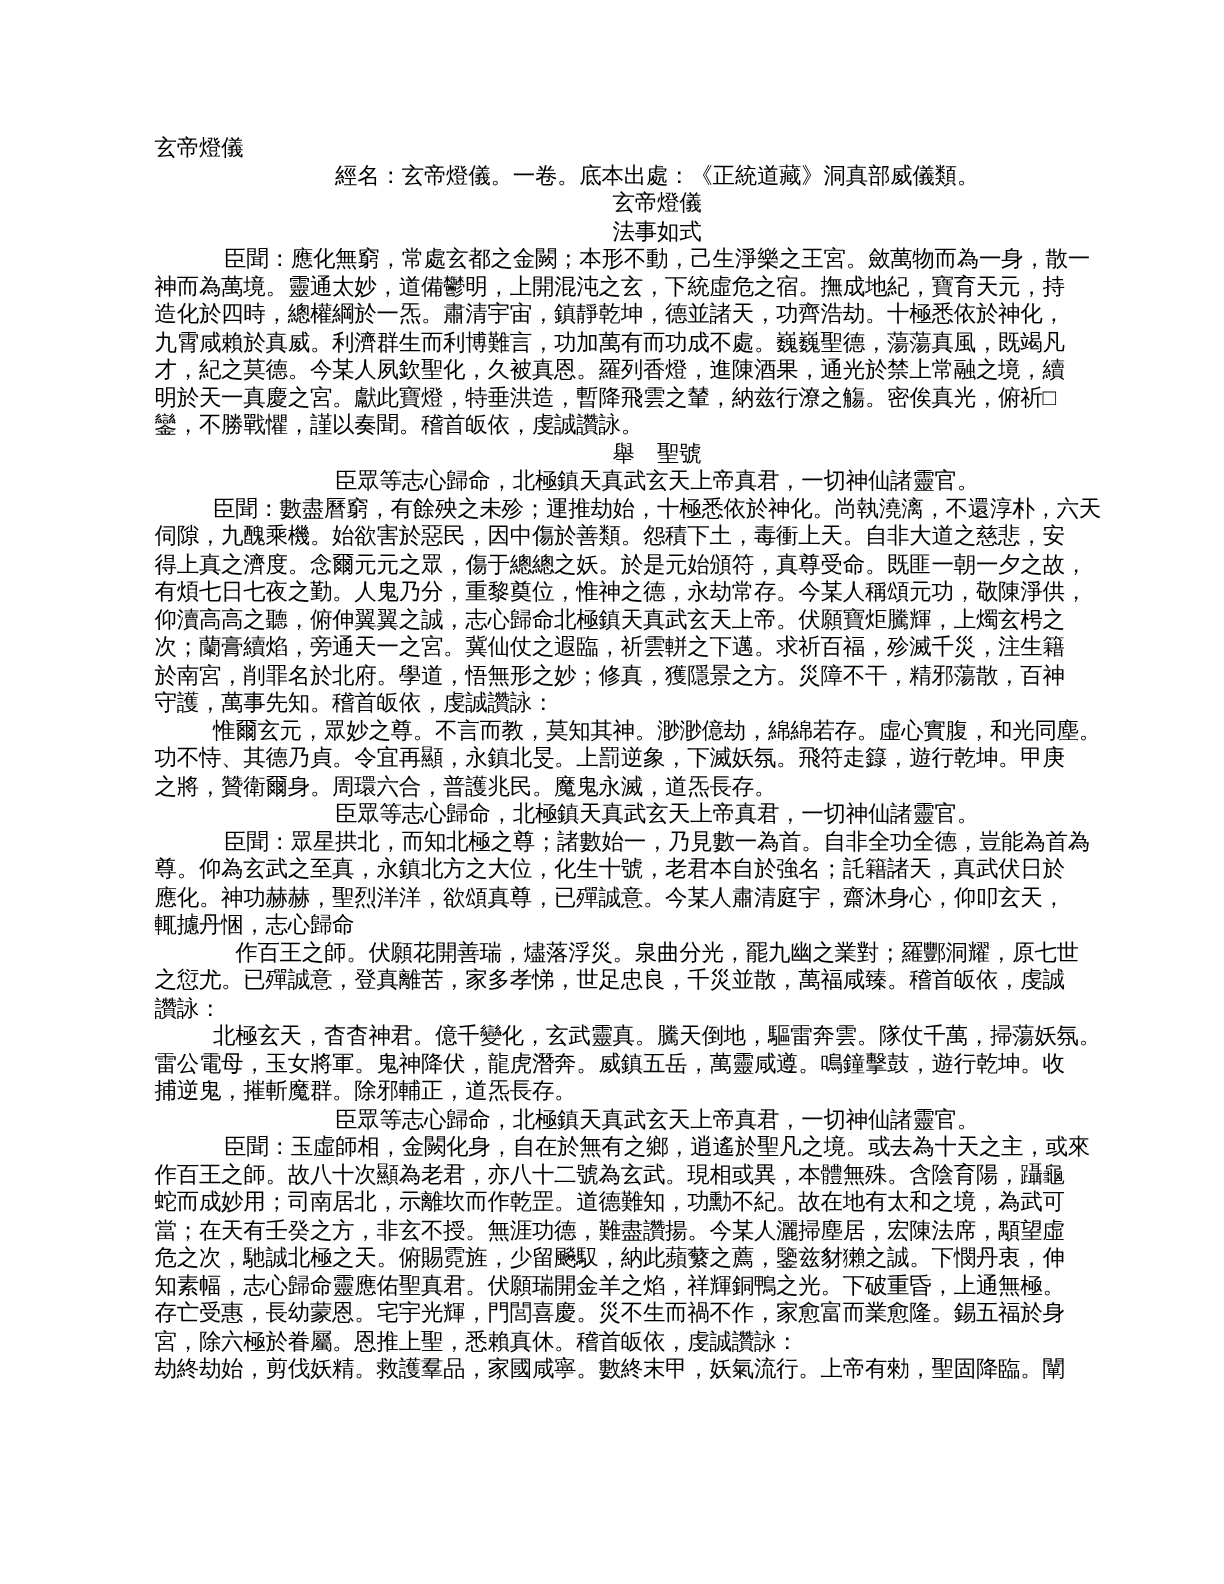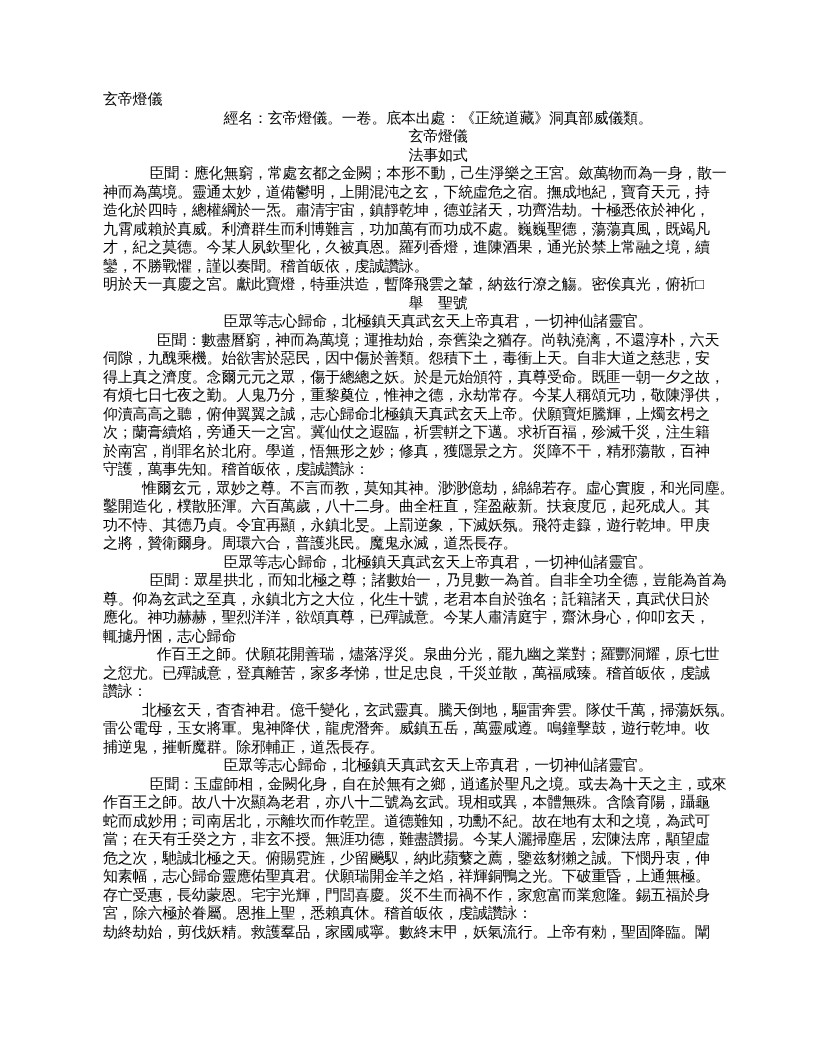--- a/index.html
+++ b/index.html
@@ -42,34 +42,33 @@
 
   <div class="line">玄帝燈儀</div>
       <div class="line indent">經名：玄帝燈儀。一卷。底本出處：《正統道藏》洞真部威儀類。</div>
       <div class="line indent">玄帝燈儀</div>
       <div class="line indent">法事如式</div>
       <div class="line indent">臣聞：應化無窮，常處玄都之金闕；本形不動，己生淨樂之王宮。斂萬物而為一身，散一</div>
       <div class="line">神而為萬境。靈通太妙，道備鬱明，上開混沌之玄，下統虛危之宿。撫成地紀，寶育天元，持</div>
       <div class="line">造化於四時，總權綱於一炁。肅清宇宙，鎮靜乾坤，德並諸天，功齊浩劫。十極悉依於神化，</div>
       <div class="line">九霄咸賴於真威。利濟群生而利博難言，功加萬有而功成不處。巍巍聖德，蕩蕩真風，既竭凡</div>
       <div class="line">才，紀之莫德。今某人夙欽聖化，久被真恩。羅列香燈，進陳酒果，通光於禁上常融之境，續</div>
+      <div class="line">明於天一真慶之宮。獻此寶燈，特垂洪造，暫降飛雲之輦，納兹行潦之觴。密俟真光，俯祈□</div>
       <div class="line">鑾，不勝戰懼，謹以奏聞。稽首皈依，虔誠讚詠。</div>
-      <div class="line">明於天一真慶之宮。獻此寶燈，特垂洪造，暫降飛雲之輦，納兹行潦之觴。密俟真光，俯祈□</div>
       <div class="line indent">舉　聖號</div>
       <div class="line indent">臣眾等志心歸命，北極鎮天真武玄天上帝真君，一切神仙諸靈官。</div>
-      <div class="line indent">臣聞：數盡曆窮，神而為萬境；運推劫始，奈舊染之猶存。尚執澆漓，不還淳朴，六天</div>
+      <div class="line indent">臣聞：數盡曆窮，有餘殃之未殄；運推劫始，十極悉依於神化。尚執澆漓，不還淳朴，六天</div>
       <div class="line">伺隙，九醜乘機。始欲害於惡民，因中傷於善類。怨積下土，毒衝上天。自非大道之慈悲，安</div>
       <div class="line">得上真之濟度。念爾元元之眾，傷于總總之妖。於是元始頒符，真尊受命。既匪一朝一夕之故，</div>
       <div class="line">有煩七日七夜之勤。人鬼乃分，重黎奠位，惟神之德，永劫常存。今某人稱頌元功，敬陳淨供，</div>
       <div class="line">仰瀆高高之聽，俯伸翼翼之誠，志心歸命北極鎮天真武玄天上帝。伏願寶炬騰輝，上燭玄枵之</div>
       <div class="line">次；蘭膏續焰，旁通天一之宮。冀仙仗之遐臨，祈雲軿之下邁。求祈百福，殄滅千災，注生籍</div>
       <div class="line">於南宮，削罪名於北府。學道，悟無形之妙；修真，獲隱景之方。災障不干，精邪蕩散，百神</div>
       <div class="line">守護，萬事先知。稽首皈依，虔誠讚詠：</div>
       <div class="line indent">惟爾玄元，眾妙之尊。不言而教，莫知其神。渺渺億劫，綿綿若存。虛心實腹，和光同塵。</div>
-      <div class="line">鑿開造化，樸散胚渾。六百萬歲，八十二身。曲全枉直，窪盈蔽新。扶衰度厄，起死成人。其</div>
       <div class="line">功不恃、其德乃貞。令宜再顯，永鎮北旻。上罰逆象，下滅妖氛。飛符走籙，遊行乾坤。甲庚</div>
       <div class="line">之將，贊衛爾身。周環六合，普護兆民。魔鬼永滅，道炁長存。</div>
       <div class="line indent">臣眾等志心歸命，北極鎮天真武玄天上帝真君，一切神仙諸靈官。</div>
       <div class="line indent">臣聞：眾星拱北，而知北極之尊；諸數始一，乃見數一為首。自非全功全德，豈能為首為</div>
       <div class="line">尊。仰為玄武之至真，永鎮北方之大位，化生十號，老君本自於強名；託籍諸天，真武伏日於</div>
       <div class="line">應化。神功赫赫，聖烈洋洋，欲頌真尊，已殫誠意。今某人肅清庭宇，齋沐身心，仰叩玄天，</div>
       <div class="line">輒攄丹悃，志心歸命</div>
       <div class="line indent">作百王之師。伏願花開善瑞，燼落浮災。泉曲分光，罷九幽之業對；羅酆洞耀，原七世</div>
       <div class="line">之愆尤。已殫誠意，登真離苦，家多孝悌，世足忠良，千災並散，萬福咸臻。稽首皈依，虔誠</div>
       <div class="line">讚詠：</div>

